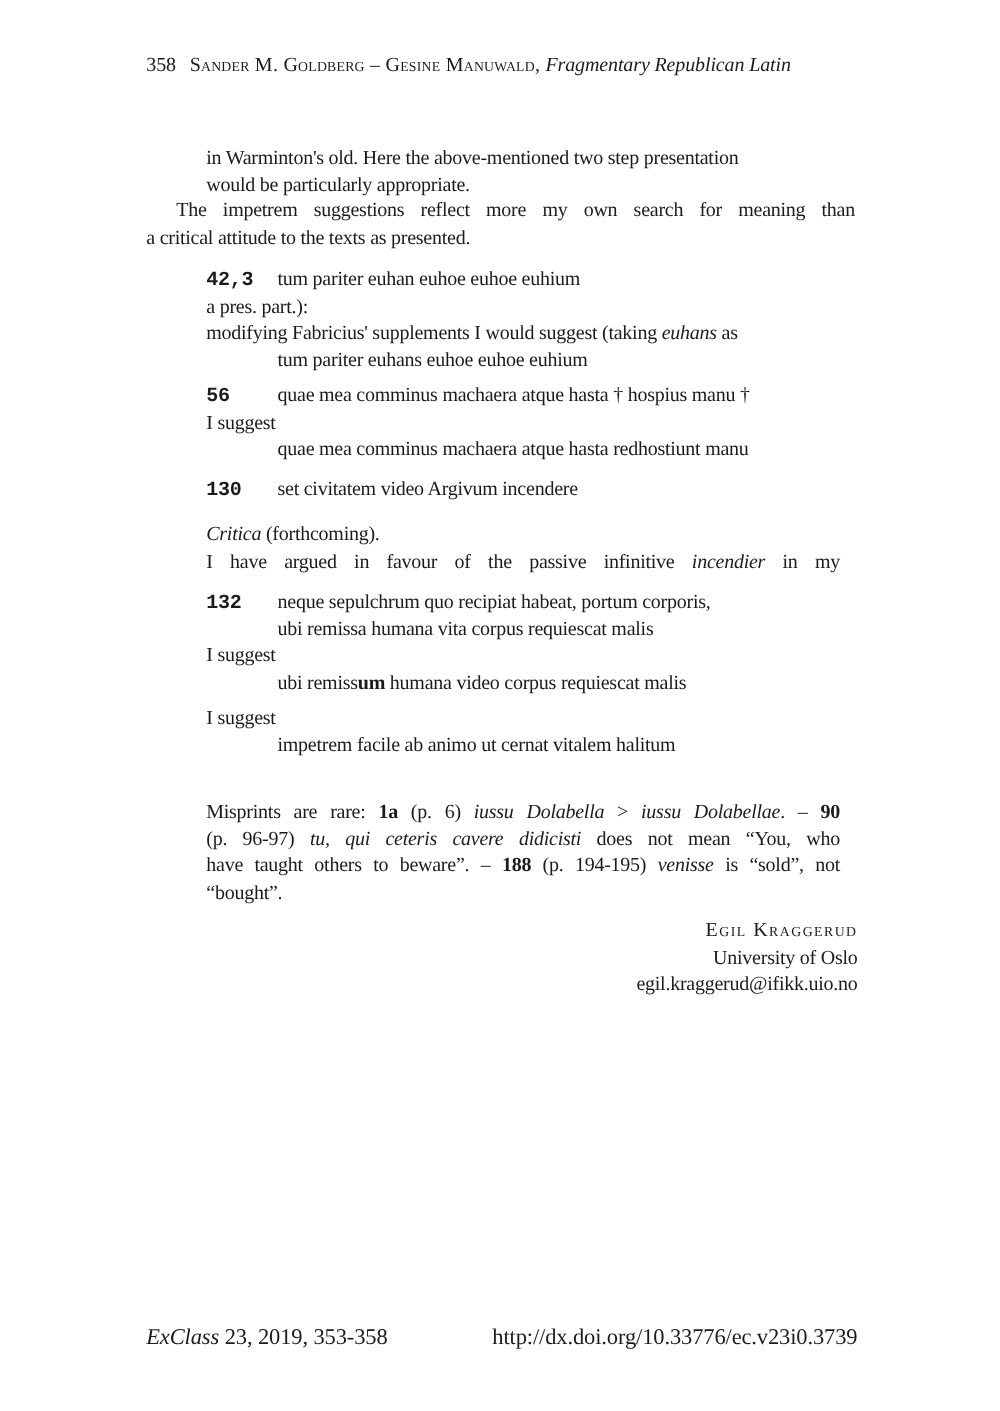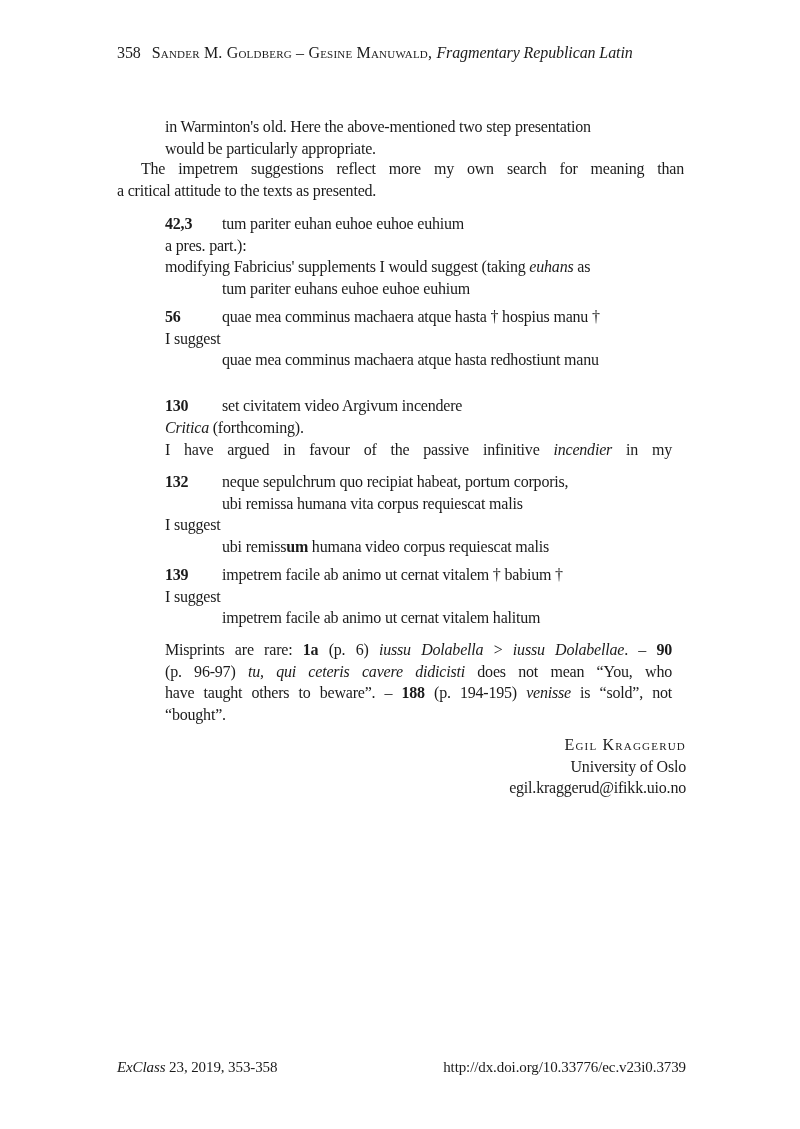--- a/index.html
+++ b/index.html
@@ -24,41 +24,41 @@
     position:absolute;left:117px;width:569px;
     letter-spacing:-0.2px;
   }
   .line{height:21.5px;line-height:21.5px;white-space:nowrap;}
   .k-ind{margin-left:48px;}
   .k-num{margin-left:48px;}
   .k-q{margin-left:105px;}
   .k-pind{text-indent:24px;}
   .just{text-align:justify;text-align-last:justify;margin-right:2px;}
   .k-ind.just{margin-right:14px;}
-  .num{display:inline-block;width:57px;font-weight:700;}
+  .num{display:inline-block;width:57px;font-weight:700;font-family:Liberation Mono, monospace;}
   .b{font-weight:700;}
   .i{font-style:italic;}
   .sc{font-variant:small-caps;letter-spacing:0.2px;}
   .scw{font-variant:small-caps;letter-spacing:1.2px;text-align:right;}
   
   [data-name="carryover-paragraph"]{top:116px;}
   [data-name="intro-paragraph"]{top:158px;}
   [data-name="entry-42-3"]{top:213px;}
   [data-name="entry-56"]{top:306px;}
-  [data-name="entry-130"]{top:395px;}
+  [data-name="entry-130"]{top:381px;}
   [data-name="incendier-note"]{top:417px;}
   [data-name="entry-132"]{top:471px;}
   [data-name="entry-139"]{top:564px;}
   [data-name="misprints-paragraph"]{top:639px;}
   [data-name="signature-block"]{top:734px;text-align:right;}
   
   .footer{
     position:absolute;left:117px;top:1059px;width:569px;
     display:flex;justify-content:space-between;
-    font-size:15px;letter-spacing:-0.1px;white-space:nowrap;
+    font-size:18px;letter-spacing:-0.1px;white-space:nowrap;
   }
 </style>
 </head>
 <body>
 
 <div class="page" data-name="journal-page">
 
   <div class="header" data-name="page-header">
     <span class="pagenum" data-name="header-page-number">358</span><span data-name="header-running-title"><span class="sc" data-name="text-segment">Sander M. Goldberg – Gesine Manuwald, </span><span class="i" data-name="text-segment">Fragmentary Republican Latin</span></span>
   </div>
@@ -90,21 +90,20 @@
         <div class="line k-ind" data-name="comment-line"><span class="i" data-name="text-segment">Critica</span><span data-name="text-segment"> (forthcoming).</span></div>
         <div class="line k-ind just" data-name="comment-line"><span data-name="text-segment">I have argued in favour of the passive infinitive </span><span class="i" data-name="text-segment">incendier</span><span data-name="text-segment"> in my</span></div>
       </div>
       <div class="block" data-name="entry-132">
         <div class="line k-num" data-name="fragment-lemma-line"><span class="num" data-name="fragment-number">132</span><span data-name="text-segment">neque sepulchrum quo recipiat habeat, portum corporis,</span></div>
         <div class="line k-q" data-name="fragment-lemma-line"><span data-name="text-segment">ubi remissa humana vita corpus requiescat malis</span></div>
         <div class="line k-ind" data-name="suggestion-label"><span data-name="text-segment">I suggest</span></div>
         <div class="line k-q" data-name="suggested-text-line"><span data-name="text-segment">ubi remiss</span><span class="b" data-name="text-segment">um</span><span data-name="text-segment"> humana video corpus requiescat malis</span></div>
       </div>
       <div class="block" data-name="entry-139">
-        <div class="line k-num" data-name="fragment-lemma-line"><span class="num" data-name="fragment-number">139</span><span data-name="text-segment">impetrem facile ab animo ut cernat vitalem † babium †</span></div>
         <div class="line k-ind" data-name="suggestion-label"><span data-name="text-segment">I suggest</span></div>
         <div class="line k-q" data-name="suggested-text-line"><span data-name="text-segment">impetrem facile ab animo ut cernat vitalem halitum</span></div>
       </div>
       <div class="block" data-name="misprints-paragraph">
         <div class="line k-ind just" data-name="text-line"><span data-name="text-segment">Misprints are rare: </span><span class="b" data-name="text-segment">1a</span><span data-name="text-segment"> (p. 6) </span><span class="i" data-name="text-segment">iussu Dolabella</span><span data-name="text-segment"> &gt; </span><span class="i" data-name="text-segment">iussu Dolabellae</span><span data-name="text-segment">. – </span><span class="b" data-name="text-segment">90</span></div>
         <div class="line k-ind just" data-name="text-line"><span data-name="text-segment">(p. 96-97) </span><span class="i" data-name="text-segment">tu, qui ceteris cavere didicisti</span><span data-name="text-segment"> does not mean “You, who</span></div>
         <div class="line k-ind just" data-name="text-line"><span data-name="text-segment">have taught others to beware”. – </span><span class="b" data-name="text-segment">188</span><span data-name="text-segment"> (p. 194-195) </span><span class="i" data-name="text-segment">venisse</span><span data-name="text-segment"> is “sold”, not</span></div>
         <div class="line k-ind" data-name="text-line"><span data-name="text-segment">“bought”.</span></div>
       </div>
       <div class="block" data-name="signature-block">

